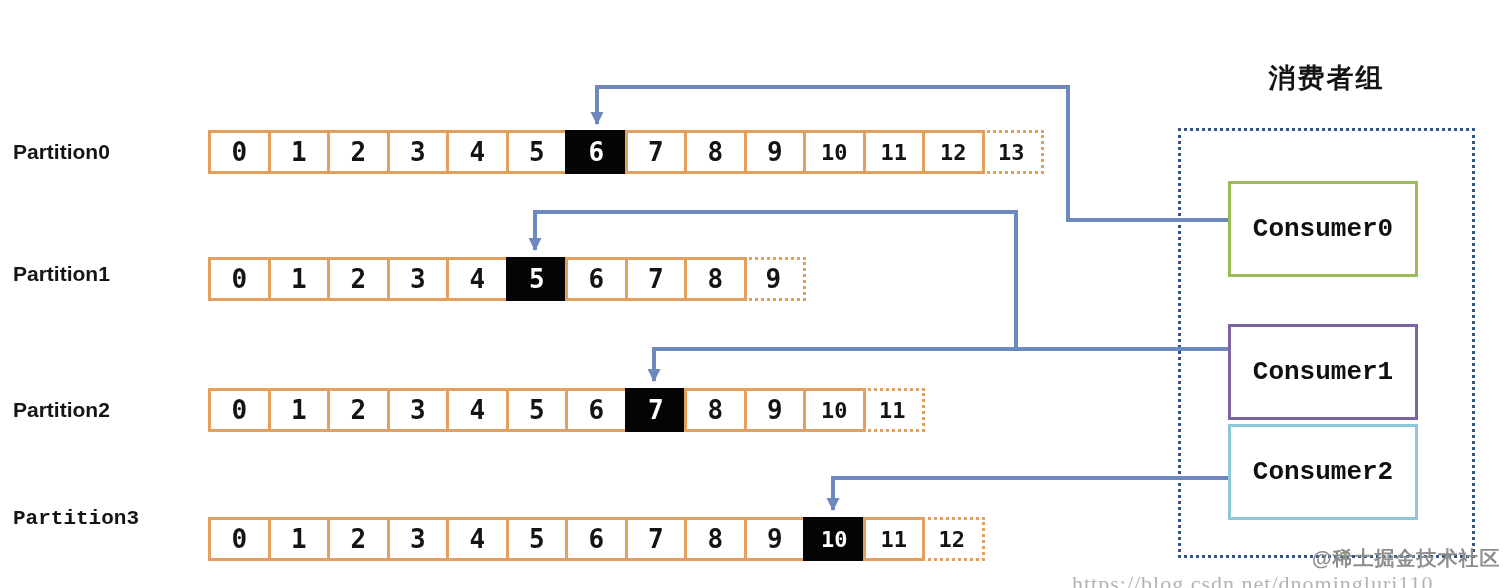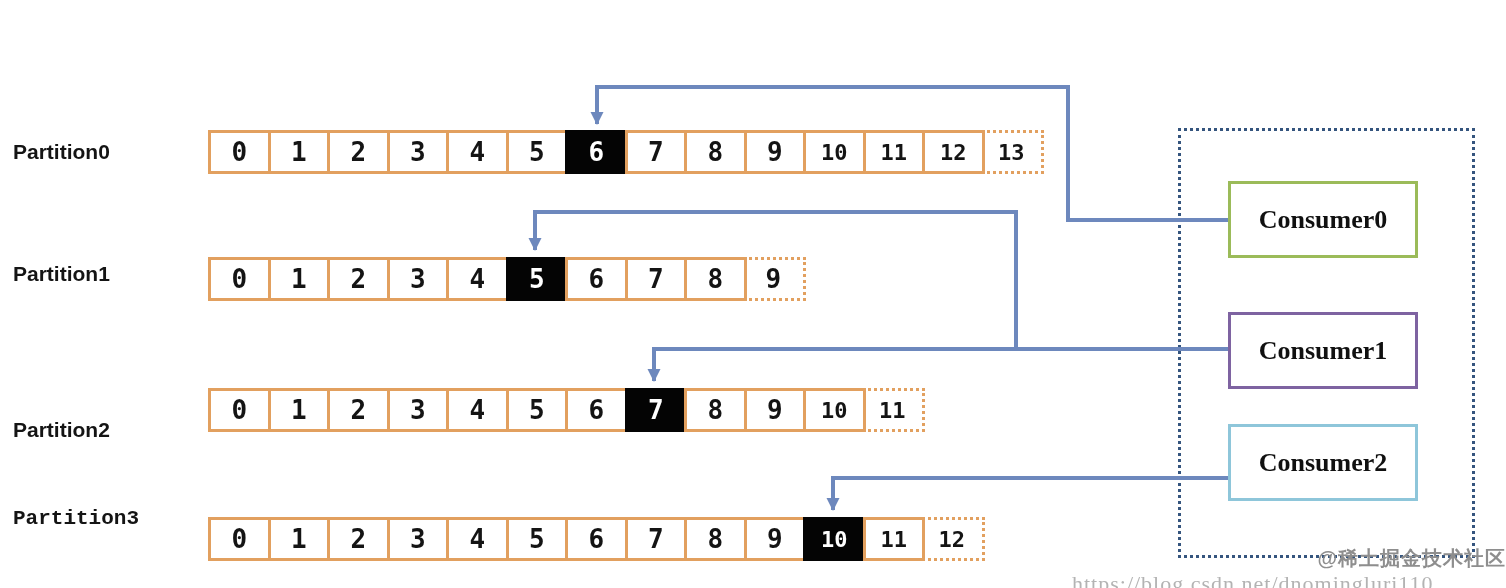--- a/index.html
+++ b/index.html
@@ -18,24 +18,24 @@
     font-family:"Liberation Serif",serif;font-size:27px;font-weight:600;color:#141414;
     letter-spacing:2px;
   }
   
   .cg-box{
     position:absolute;left:1178px;top:128px;width:297px;height:430px;
     border:3px dotted #35557e;box-sizing:border-box;z-index:1;background:transparent;
   }
   
   .consumer{
-    position:absolute;left:1228px;width:190px;height:77px;background:#ffffff;
+    position:absolute;left:1228px;width:190px;height:96px;background:#ffffff;
     border:3px solid #999;box-sizing:border-box;z-index:4;
     display:flex;align-items:center;justify-content:center;
-    font-family:Liberation Serif, serif;font-weight:700;font-size:26px;color:#101010;
+    font-family:Liberation Mono, monospace;font-weight:700;font-size:26px;color:#101010;
   }
   
   .plabel{
     position:absolute;left:13px;width:150px;height:44px;display:flex;align-items:center;
     font-size:21px;font-weight:700;color:#141414;z-index:3;
   }
   
   .prow{position:absolute;left:208px;height:44px;display:flex;z-index:3;}
   .cell{
     width:62.5px;height:44px;box-sizing:border-box;border:3px solid #e2a05f;background:#fff;
@@ -43,33 +43,34 @@
     font-family:"DejaVu Sans Mono",monospace;font-weight:700;font-size:26px;color:#141414;
   }
   .cell + .cell{margin-left:-3px;}
   .cell.black{background:#040404;border-color:#040404;color:#ffffff;}
   .cell.dotted{border-style:dotted;border-left:none;background:transparent;}
   
   #wires{position:absolute;left:0;top:0;z-index:2;}
   
   .wm{
     position:absolute;left:1312px;top:545px;width:194px;z-index:5;
-    font-size:20px;font-weight:600;color:#8e8e8e;letter-spacing:1px;white-space:nowrap;text-align:right;
+    font-size:20px;font-weight:600;color:#8e8e8e;letter-spacing:1px;white-space:nowrap;
   }
   .wm-url{
     position:absolute;left:1072px;top:571px;z-index:5;white-space:nowrap;
     font-family:"Liberation Serif",serif;font-size:22px;color:#b3b3b3;letter-spacing:1px;
   }
 </style>
 </head>
 <body>
 
 <div id="stage">
 
 
+  <div class="cg-title">消费者组</div>
 
   <div class="cg-box"></div>
 
   <svg id="wires" width="1506" height="588" viewBox="0 0 1506 588">
     <defs>
       <marker id="arr" markerWidth="22" markerHeight="22" refX="12" refY="6.5" orient="auto" markerUnits="userSpaceOnUse">
         <path d="M0,0 L13,6.5 L0,13 Z" fill="#6d88bd"></path>
       </marker>
     </defs>
     <g stroke="#6d88bd" stroke-width="4" fill="none">
@@ -104,21 +105,21 @@
         <div class="cell">1</div>
         <div class="cell">2</div>
         <div class="cell">3</div>
         <div class="cell">4</div>
         <div class="cell black">5</div>
         <div class="cell">6</div>
         <div class="cell">7</div>
         <div class="cell">8</div>
         <div class="cell dotted">9</div>
       </div>
-      <div class="plabel" style="top: 408px;">Partition2</div>
+      <div class="plabel" style="top: 388px;">Partition2</div>
       <div class="prow" style="top: 388px;">
         <div class="cell">0</div>
         <div class="cell">1</div>
         <div class="cell">2</div>
         <div class="cell">3</div>
         <div class="cell">4</div>
         <div class="cell">5</div>
         <div class="cell">6</div>
         <div class="cell black">7</div>
         <div class="cell">8</div>
@@ -138,20 +139,20 @@
         <div class="cell">7</div>
         <div class="cell">8</div>
         <div class="cell">9</div>
         <div class="cell black" style="font-size: 22px;">10</div>
         <div class="cell" style="font-size: 22px;">11</div>
         <div class="cell dotted" style="font-size: 22px;">12</div>
       </div>
     </div>
   <div id="consumers-root">
       <div class="consumer" style="top: 181px; border-color: rgb(155, 187, 89);">Consumer0</div>
-      <div class="consumer" style="top: 312px; border-color: rgb(126, 99, 161);">Consumer1</div>
+      <div class="consumer" style="top: 324px; border-color: rgb(126, 99, 161);">Consumer1</div>
       <div class="consumer" style="top: 424px; border-color: rgb(142, 198, 218);">Consumer2</div>
     </div>
 
   <div class="wm">@稀土掘金技术社区</div>
   <div class="wm-url">https://blog.csdn.net/dnomingluri110</div>
 
 </div>
 
 </body></html>

